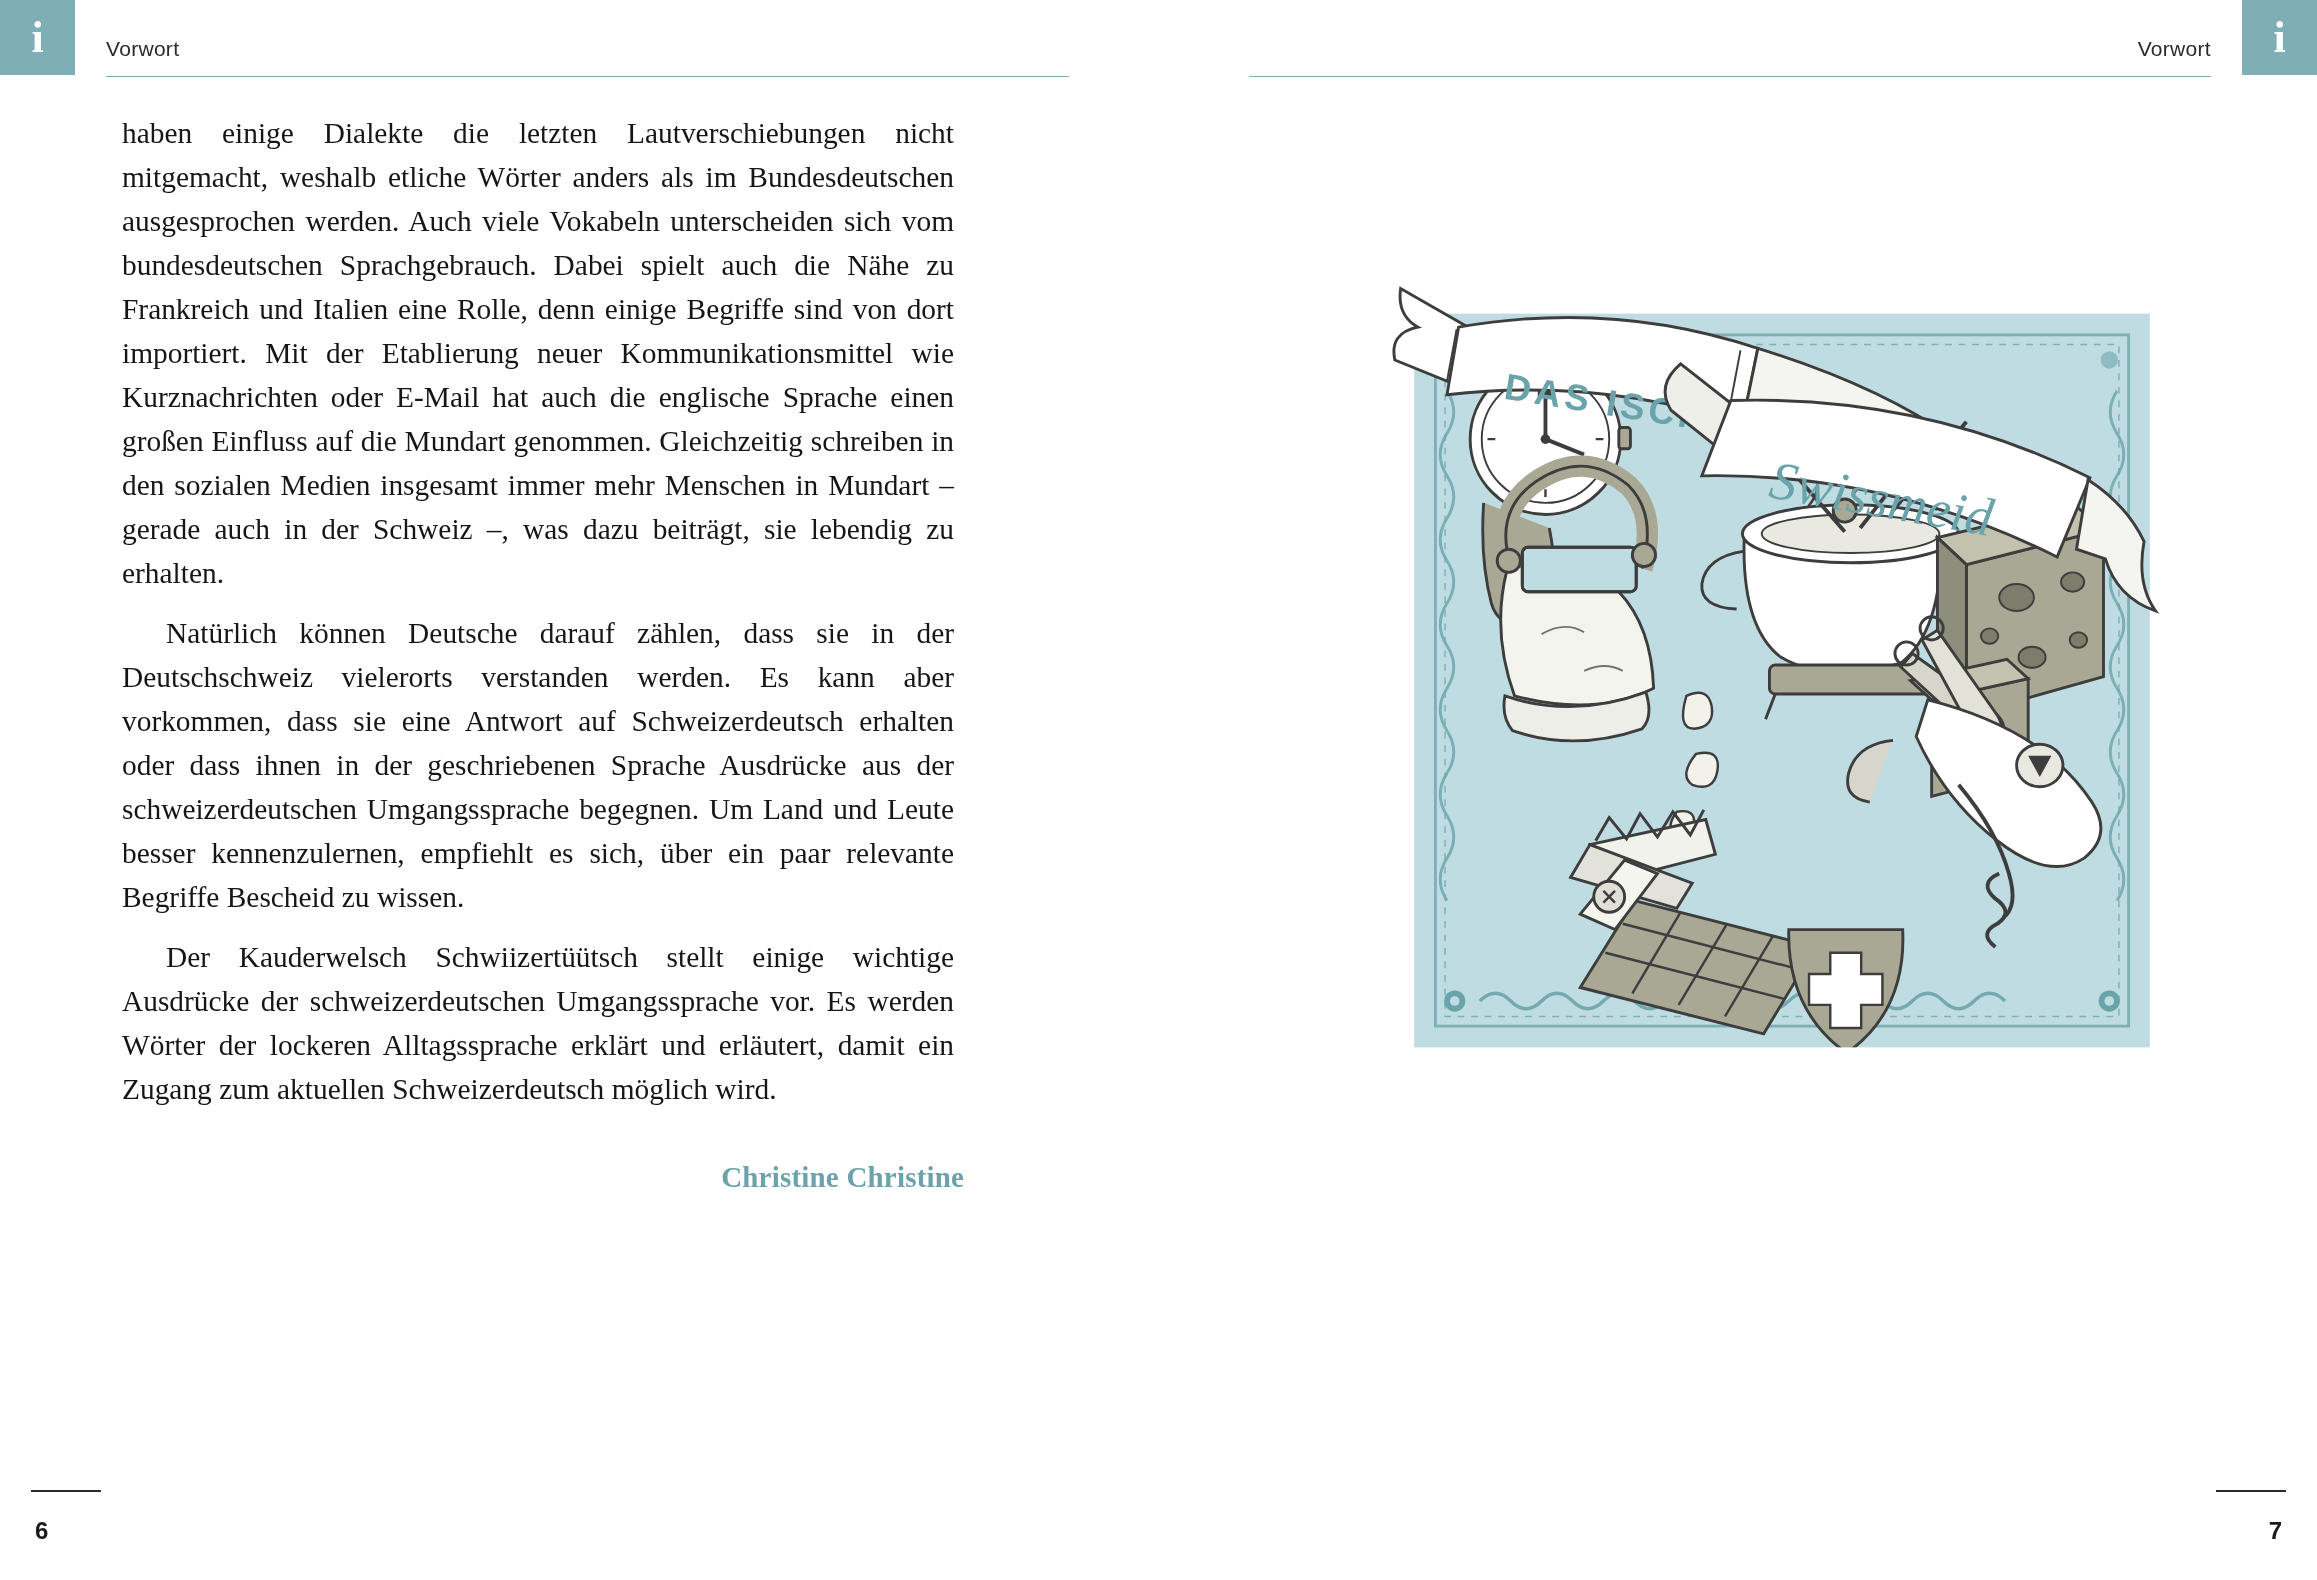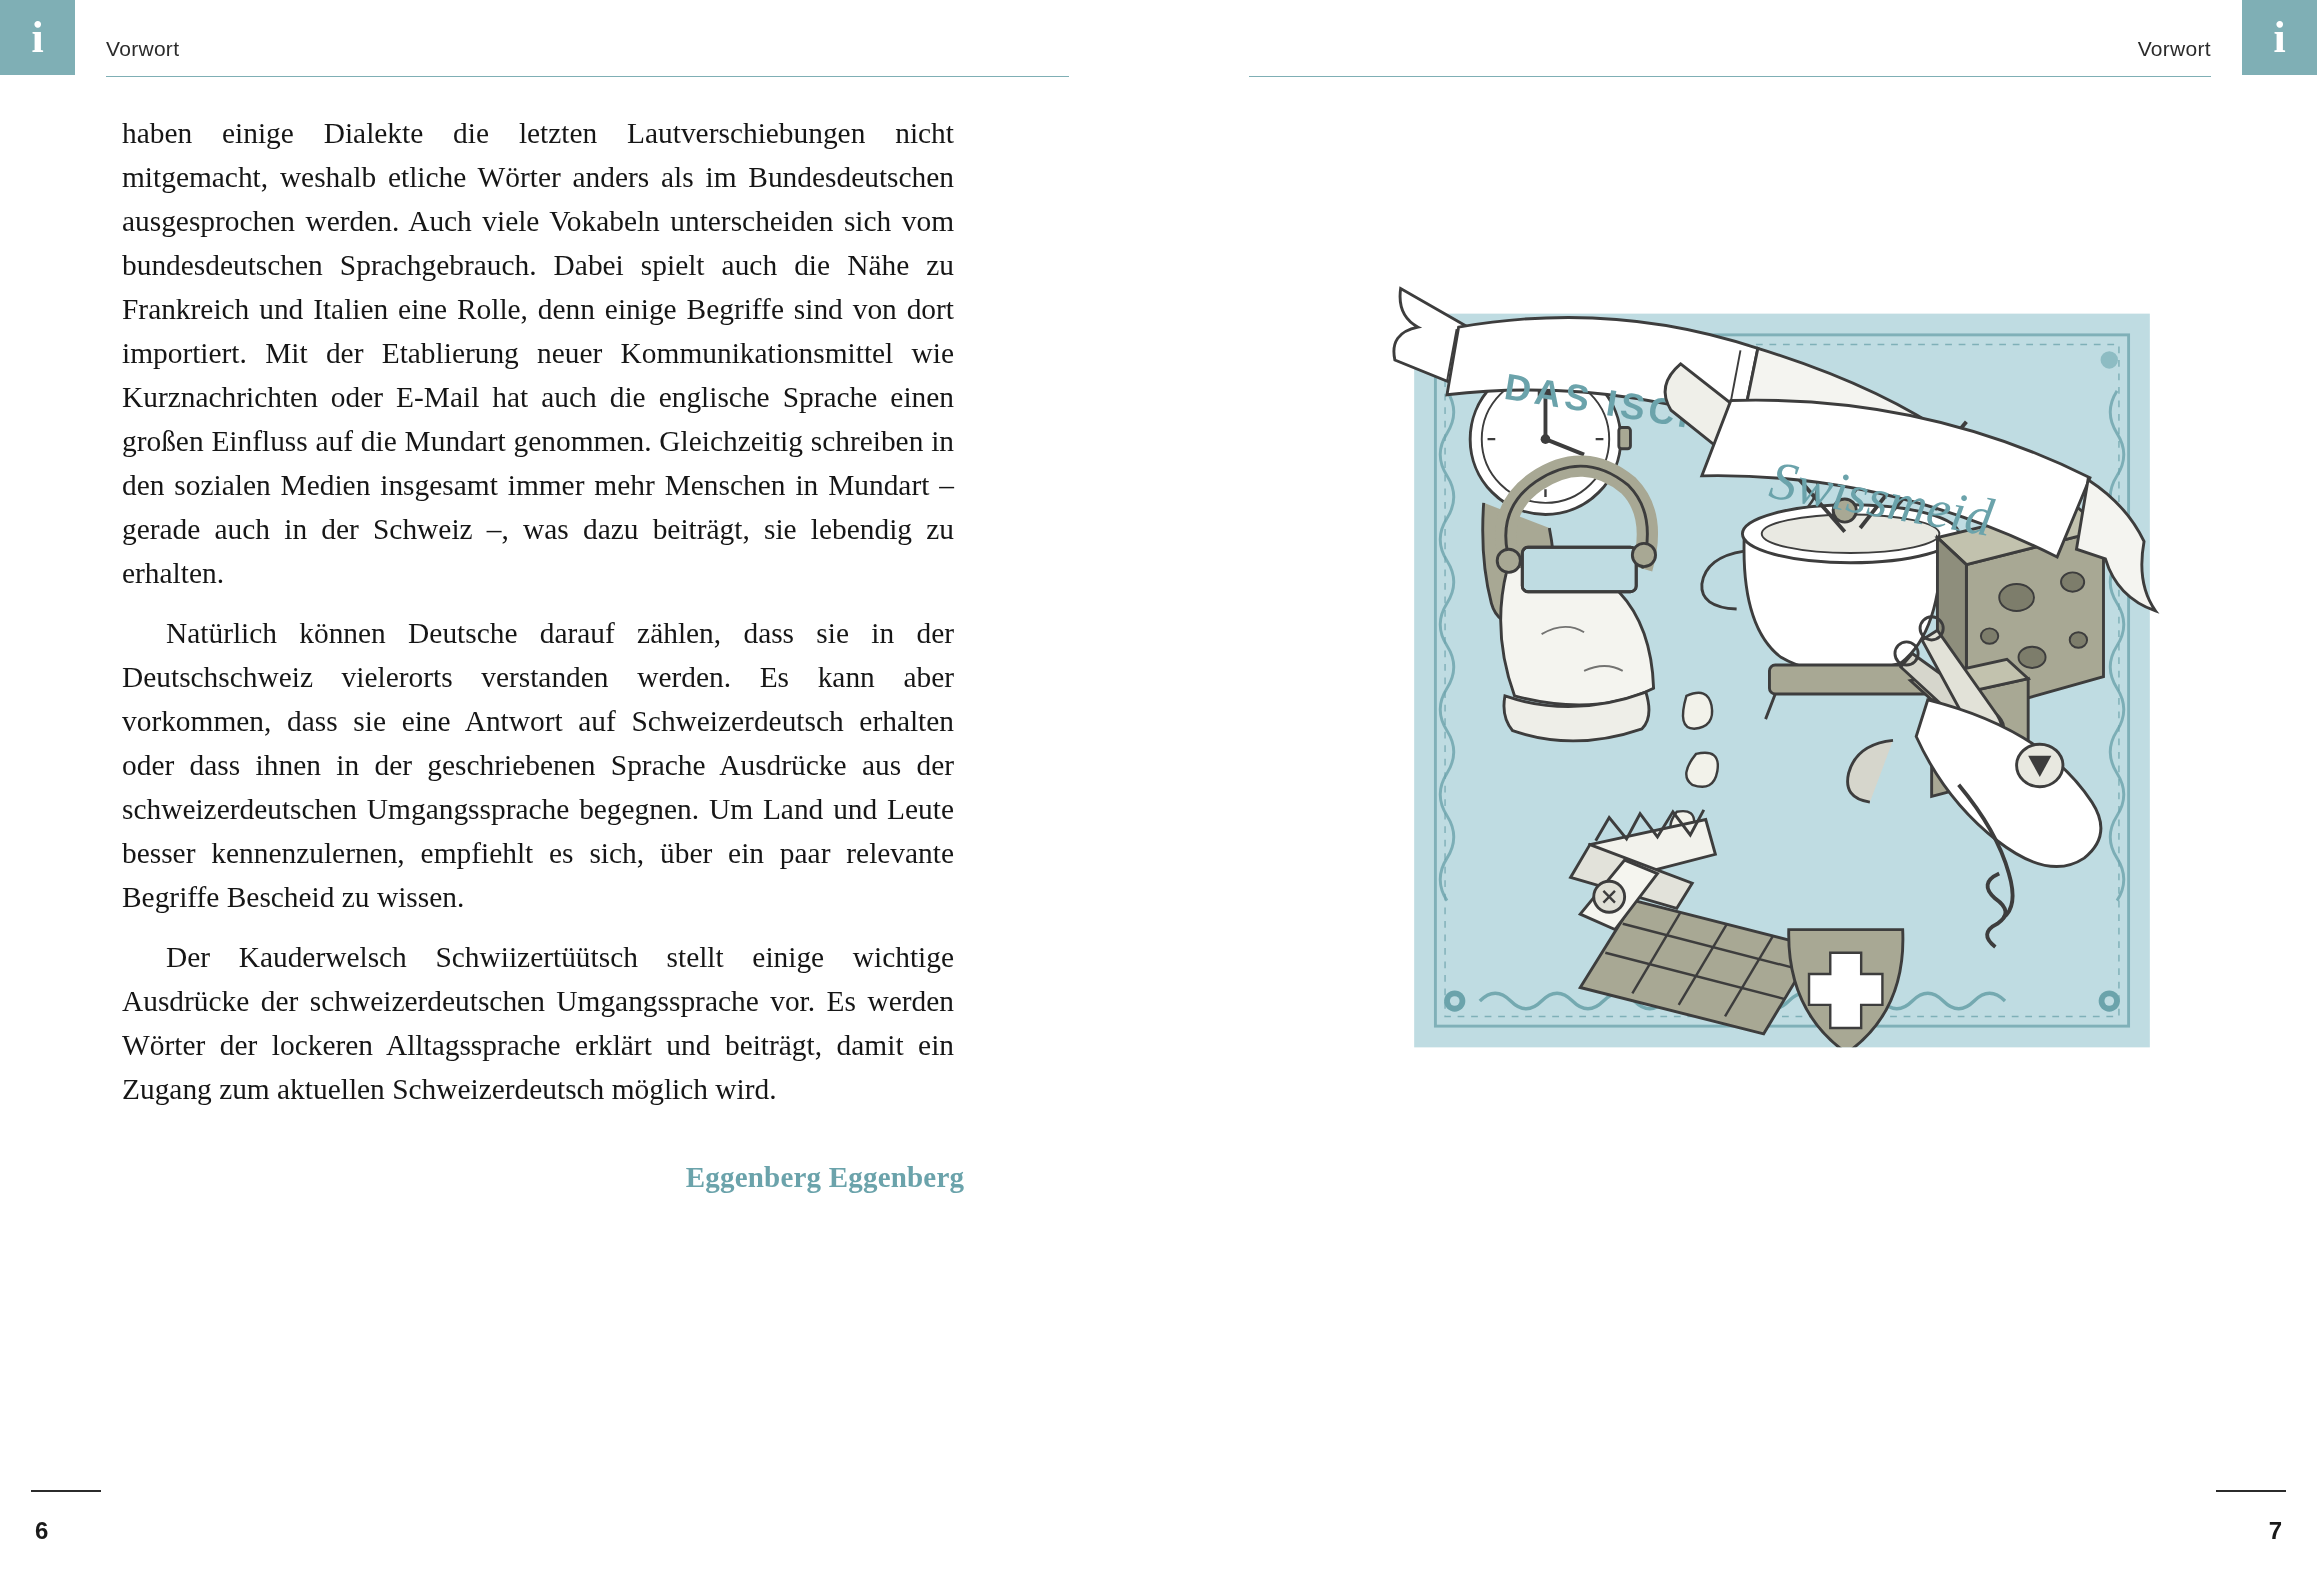--- a/index.html
+++ b/index.html
@@ -149,22 +149,22 @@
     </div>
 
     <div class="header">
       <span class="header-label">Vorwort</span>
       <div class="header-rule"></div>
     </div>
 
     <div class="body-col">
       <p>haben einige Dialekte die letzten Lautverschiebungen nicht mitgemacht, weshalb etliche Wörter anders als im Bundesdeutschen ausgesprochen werden. Auch viele Vokabeln unterscheiden sich vom bundesdeutschen Sprachgebrauch. Dabei spielt auch die Nähe zu Frankreich und Italien eine Rolle, denn einige Begriffe sind von dort importiert. Mit der Etablierung neuer Kommunikationsmittel wie Kurznachrichten oder E-Mail hat auch die englische Sprache einen großen Einfluss auf die Mundart genommen. Gleichzeitig schreiben in den sozialen Medien insgesamt immer mehr Menschen in Mundart – gerade auch in der Schweiz –, was dazu beiträgt, sie lebendig zu erhalten.</p>
       <p class="indent">Natürlich können Deutsche darauf zählen, dass sie in der Deutschschweiz vielerorts verstanden werden. Es kann aber vorkommen, dass sie eine Antwort auf Schweizerdeutsch erhalten oder dass ihnen in der geschriebenen Sprache Ausdrücke aus der schweizerdeutschen Umgangssprache begegnen. Um Land und Leute besser kennenzulernen, empfiehlt es sich, über ein paar relevante Begriffe Bescheid zu wissen.</p>
-      <p class="indent">Der Kauderwelsch Schwiizertüütsch stellt einige wichtige Ausdrücke der schweizerdeutschen Umgangssprache vor. Es werden Wörter der lockeren Alltagssprache erklärt und beiträgt, damit ein Zugang zum aktuellen Schweizerdeutsch möglich wird.</p>
-      <div class="signature">Eggenberg Eggenberg</div>
+      <p class="indent">Der Kauderwelsch Schwiizertüütsch stellt einige wichtige Ausdrücke der schweizerdeutschen Umgangssprache vor. Es werden Wörter der lockeren Alltagssprache erklärt und erläutert, damit ein Zugang zum aktuellen Schweizerdeutsch möglich wird.</p>
+      <div class="signature">Christine Christine</div>
     </div>
 
     <div class="folio-rule"></div>
     <div class="folio">6</div>
   </div>
 
   <div class="page page-right">
 
     <div class="tab-marker">
       <span>i</span>

